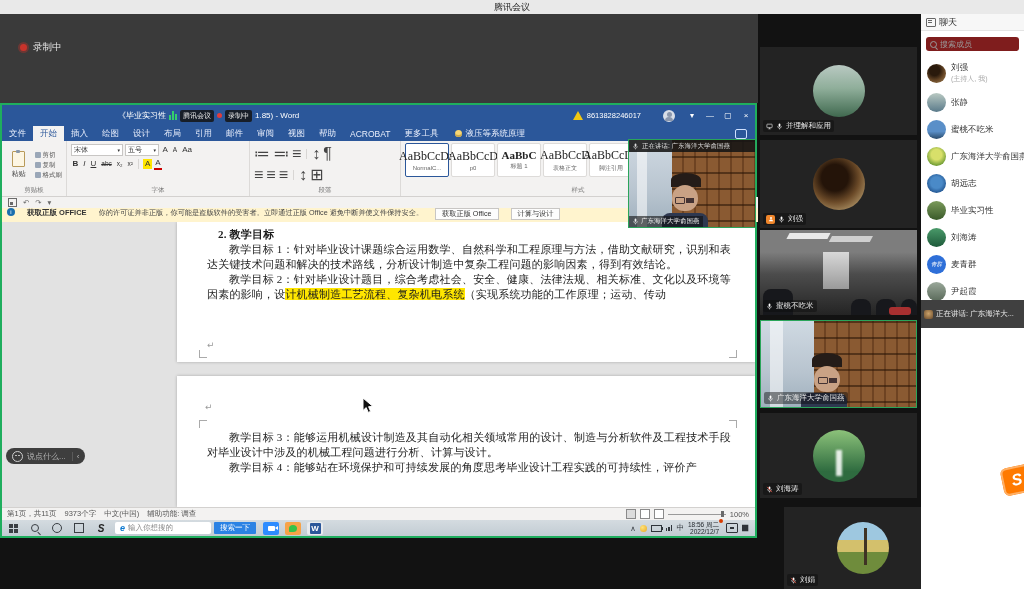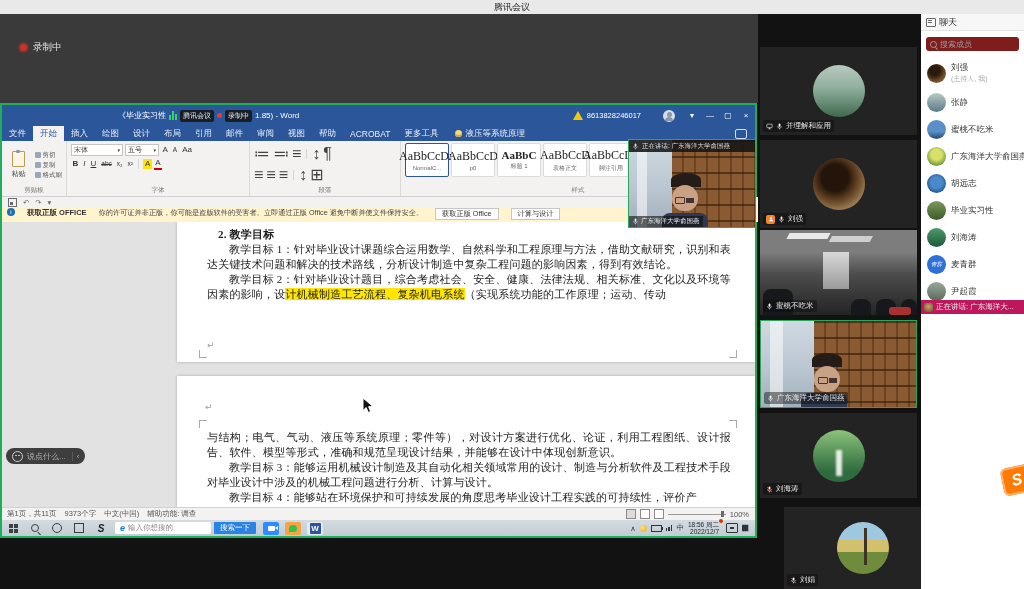--- a/index.html
+++ b/index.html
@@ -211,21 +211,21 @@
   .c3{background:linear-gradient(180deg,#5a8fc8 60%,#2a4a6a);}
   .c4{background:radial-gradient(circle at 50% 40%,#d8e06a 0 35%,#7aa33a 70%,#4a7a22);}
   .c5{background:radial-gradient(circle at 50% 45%,#4a8ac8 0 40%,#1d4e89 80%);}
   .c6{background:linear-gradient(180deg,#7a9a5a,#3a5a2a);}
   .c7{background:linear-gradient(180deg,#4a9a6a,#1e5a3a);}
   .c8{background:#2e6fd8;display:flex;align-items:center;justify-content:center;color:#fff;font-size:5.5px;}
   .c9{background:linear-gradient(180deg,#9aa89a,#5a6a5a);}
   .cmeta{display:flex;flex-direction:column;min-width:0;}
   .cname{font-size:8.5px;color:#333;white-space:nowrap;overflow:hidden;max-width:74px;}
   .csub{font-size:7px;color:#aaa;white-space:nowrap;}
-  .speakbar{position:absolute;left:0;top:286px;width:103px;height:14px;background:#be185d;display:flex;align-items:center;gap:3px;padding-left:3px;box-sizing:border-box;}
+  .speakbar{position:absolute;left:0;top:286px;width:103px;height:28px;background:#404040;display:flex;align-items:center;gap:3px;padding-left:3px;box-sizing:border-box;}
   .sb-av{width:9px;height:9px;border-radius:2px;background:radial-gradient(circle at 50% 40%,#caa26a,#6a4a2a);flex:none;}
   .speaktext{color:#e8e8e8;font-size:7.5px;white-space:nowrap;overflow:hidden;}
   .sogoulogo{position:absolute;right:-8px;top:452px;width:30px;height:28px;background:#ff7a00;border-radius:6px;transform:rotate(-12deg);display:flex;align-items:center;justify-content:center;color:#fff;font-weight:bold;font-size:16px;font-style:italic;box-shadow:inset 0 0 0 2px #ffb066;}
 
   .ic{width:8px;height:8px;flex:none;}
   .ic.small{width:7px;height:7px;}
   .cursor{position:absolute;left:362px;top:398px;z-index:60;}
 </style>
 </head>
 <body>
@@ -481,21 +481,20 @@
           </div>
           <span class="pmark" style="position:absolute;left:30px;bottom:12px;">↵</span>
           <i class="cm bl"></i>
           <i class="cm br"></i>
         </div>
         <div class="page page2">
           <span class="pmark p2mark">↵</span>
           <i class="cm tl"></i>
           <i class="cm tr"></i>
           <div class="ptext" style="padding-top:54px;">
-            <p>与结构；电气、气动、液压等系统原理；零件等），对设计方案进行优化、论证，利用工程图纸、设计报告、软件、模型等形式，准确和规范呈现设计结果，并能够在设计中体现创新意识。</p>
             <p class="indent">教学目标 3：能够运用机械设计制造及其自动化相关领域常用的设计、制造与分析软件及工程技术手段对毕业设计中涉及的机械工程问题进行分析、计算与设计。</p>
             <p class="indent">教学目标 4：能够站在环境保护和可持续发展的角度思考毕业设计工程实践的可持续性，评价产</p>
           </div>
         </div>
       </div>
 
       <div class="wstatus">
         <div class="ws-left">
           <span>第1页，共11页</span>
           <span>9373个字</span>

